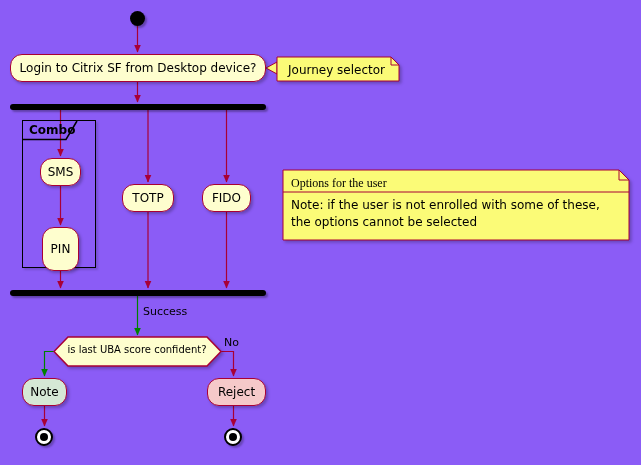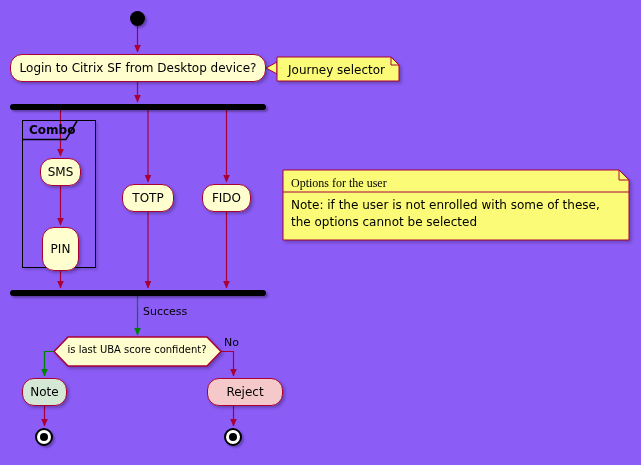--- a/index.html
+++ b/index.html
@@ -25,21 +25,21 @@
   .activity{position:absolute;display:flex;align-items:center;justify-content:center;
     background:var(--activity-bg);border:1.5px solid var(--activity-border);
     border-radius:12px;font-size:12px;white-space:nowrap;
     box-shadow:2px 2px 3px rgba(0,0,0,0.25);}
   .n-login{left:10px;top:54px;width:256px;height:28px;}
   .n-sms{left:40px;top:158px;width:41px;height:28px;}
   .n-pin{left:42px;top:227px;width:37px;height:44px;}
   .n-totp{left:122px;top:184px;width:52px;height:28px;}
   .n-fido{left:202px;top:184px;width:49px;height:28px;}
   .n-allow{left:22px;top:378px;width:45px;height:28px;background:var(--allow-bg);}
-  .n-reject{left:207px;top:378px;width:76px;height:28px;background:var(--reject-bg);}
+  .n-reject{left:207px;top:378px;width:59px;height:28px;background:var(--reject-bg);}
 
   .bar{position:absolute;height:6px;background:var(--bar);border-radius:3px;
     box-shadow:2px 2px 2px rgba(0,0,0,0.3);}
   .bar-fork{left:10px;top:104px;width:256px;}
   .bar-join{left:10px;top:290px;width:256px;}
 
   .start-node{position:absolute;left:130px;top:11px;width:15px;height:15px;
     border-radius:50%;background:#000;box-shadow:2px 2px 2px rgba(0,0,0,0.3);}
   .end-node{position:absolute;width:18px;height:18px;border:2px solid #000;border-radius:50%;
     background:#fff;display:flex;align-items:center;justify-content:center;

